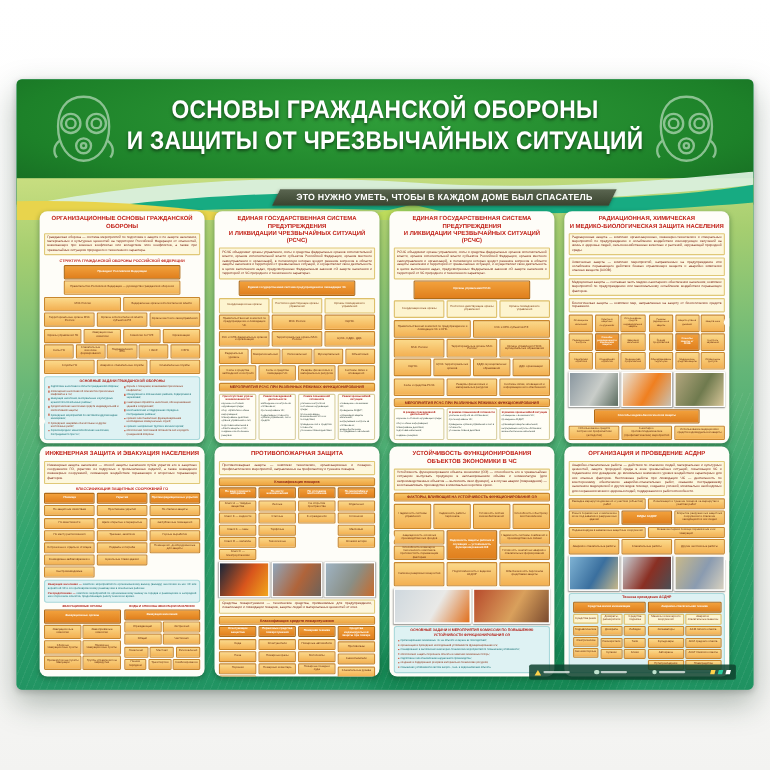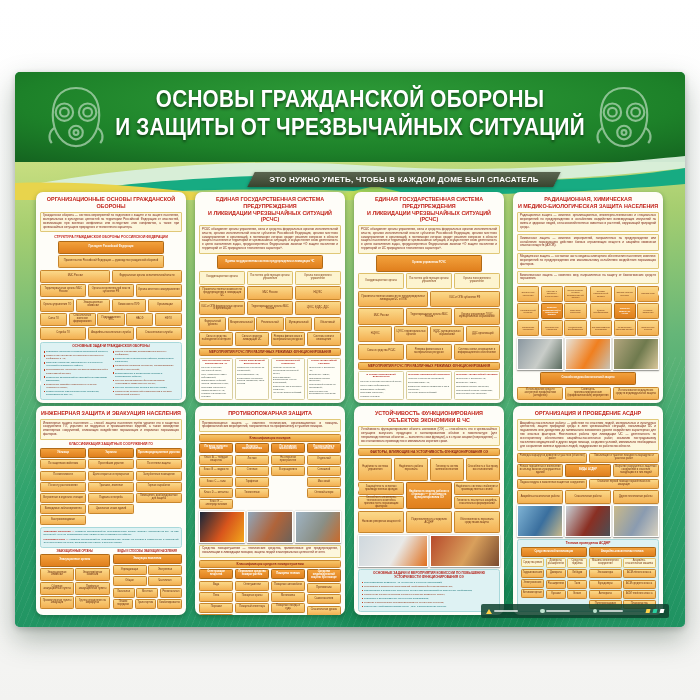--- a/index.html
+++ b/index.html
@@ -2,21 +2,21 @@
 <html><head>
 <meta charset="utf-8">
 <style>
   html,body{margin:0;padding:0;}
   body{width:700px;height:700px;font-family:"Liberation Sans",sans-serif;-webkit-font-smoothing:antialiased;}
   .page{position:relative;width:700px;height:700px;overflow:hidden;
         background:linear-gradient(#ffffff 0%,#fcfcfb 55%,#f3f3f1 100%);}
   .poster{position:absolute;left:15px;top:72px;width:670px;height:555px;border-radius:5px;overflow:hidden;
           background:#2fa36d;box-shadow:0 12px 28px rgba(35,60,42,.35),0 2px 6px rgba(0,0,0,.18);}
   
-  .hdr{position:absolute;top:0;left:0;right:0;height:90px;
+  .hdr{position:absolute;top:0;left:0;right:0;height:114px;
        background:radial-gradient(130% 150% at 50% 32%,#2f9d39 0%,#1d8129 38%,#0d4c18 76%,#083a12 100%);}
   .hdr-title{position:absolute;top:13px;left:0;right:0;text-align:center;color:#fff;font-weight:700;
              font-size:23px;line-height:1.22;letter-spacing:.3px;transform:scaleX(.9);
              text-shadow:0 2px 3px rgba(0,0,0,.5);}
   .mask{position:absolute;top:12px;width:62px;height:68px;opacity:.72;}
   .mask.l{left:30px}.mask.r{right:30px}
   
   .waves{position:absolute;top:84px;left:0;width:670px;height:44px;z-index:3;}
   
   .banner{position:absolute;top:100px;left:236px;width:306px;height:15px;z-index:4;

